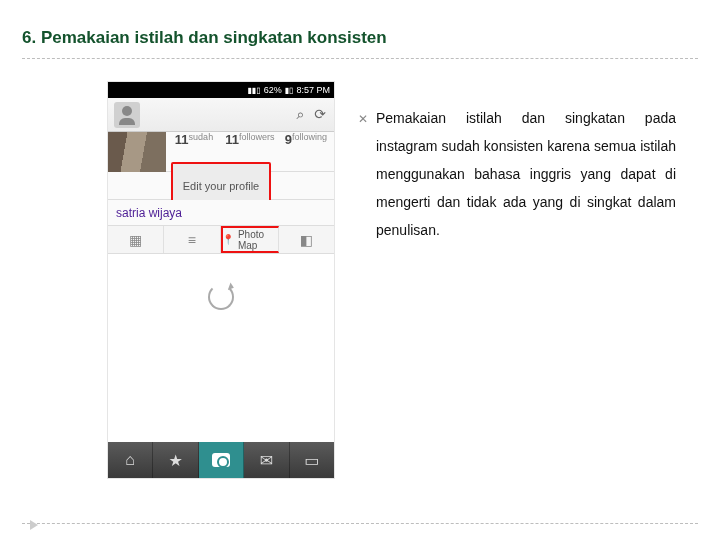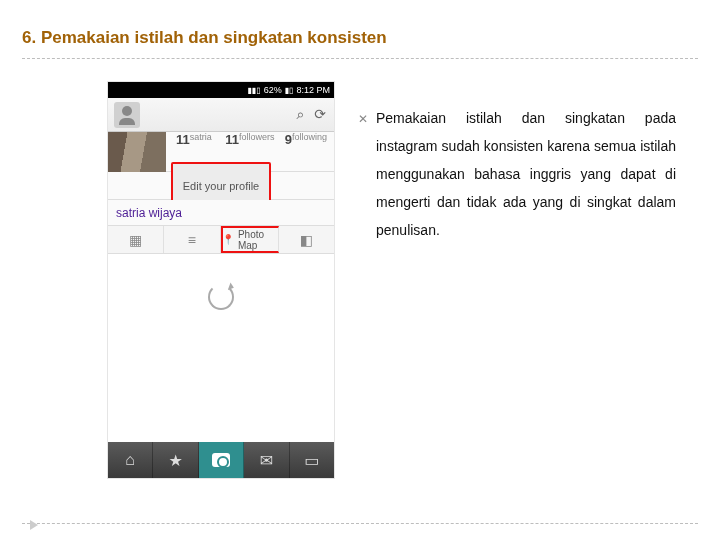--- a/index.html
+++ b/index.html
@@ -10,21 +10,21 @@
     font-family: Arial, sans-serif;
     position: relative;
     overflow: hidden;
   }
   .heading {
     position: absolute;
     left: 22px;
     top: 28px;
     font-size: 17px;
     font-weight: bold;
-    color: #a16207;
+    color: #14532d;
   }
   .dashed-top {
     position: absolute;
     left: 22px;
     right: 22px;
     top: 58px;
     border-top: 1px dashed #bdbdbd;
   }
   .dashed-bottom {
     position: absolute;
@@ -221,34 +221,34 @@
 <body>
 
 <div class="heading">6. Pemakaian istilah dan singkatan konsisten</div>
 <div class="dashed-top"></div>
 
 <div class="phone">
   <div class="status">
     <span class="sig">▮▮▯</span>
     <span>62%</span>
     <span class="bat">▮▯</span>
-    <span>8:12 PM</span>
+    <span>8:57 PM</span>
   </div>
   <div class="topbar">
     <div class="user-icon"></div>
     <div class="right-icons">
       <span>⌕</span>
       <span>⟳</span>
     </div>
   </div>
   <div class="stats">
     <div class="photo"></div>
     <div class="stat">
       <span class="n">11</span>
-      <span>satria</span>
+      <span>sudah</span>
     </div>
     <div class="stat">
       <span class="n">11</span>
       <span>followers</span>
     </div>
     <div class="stat">
       <span class="n">9</span>
       <span>following</span>
     </div>
   </div>

